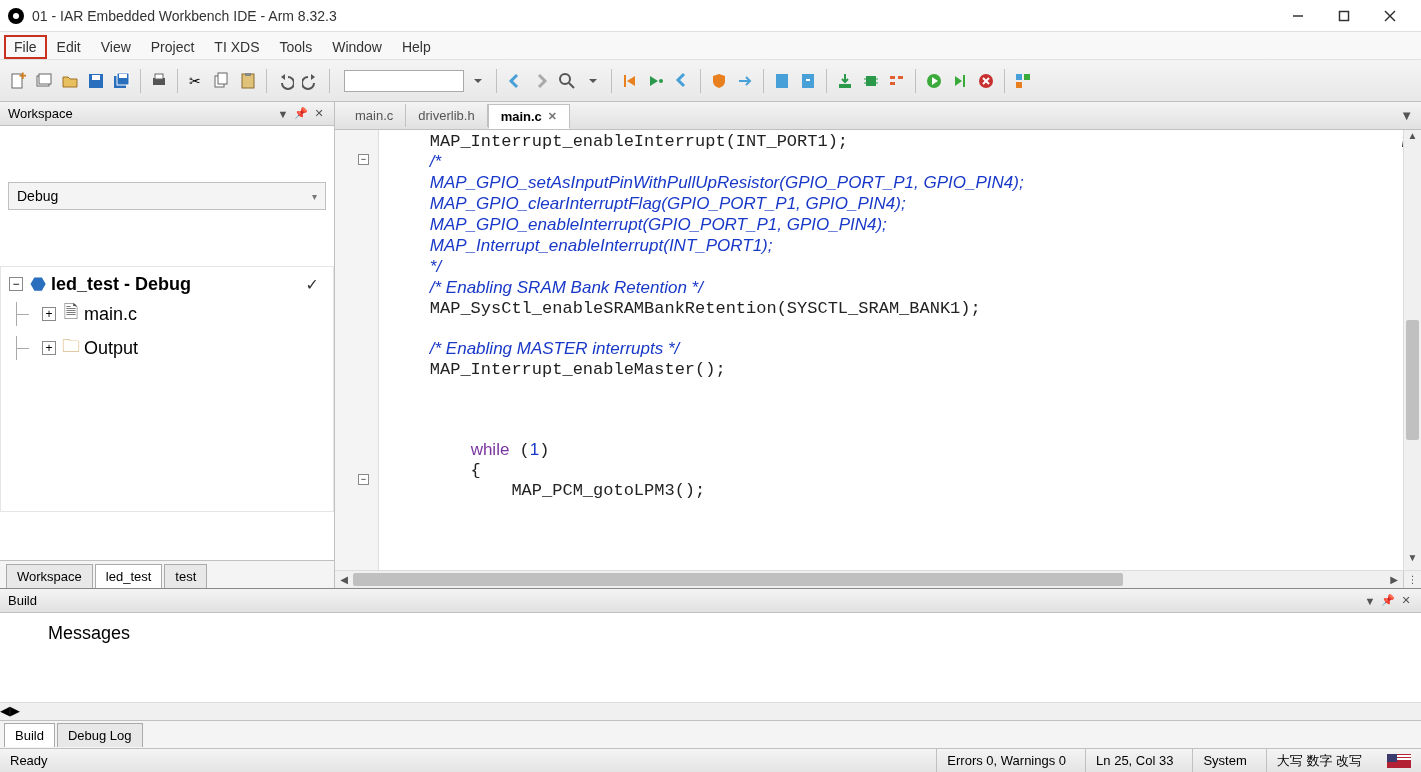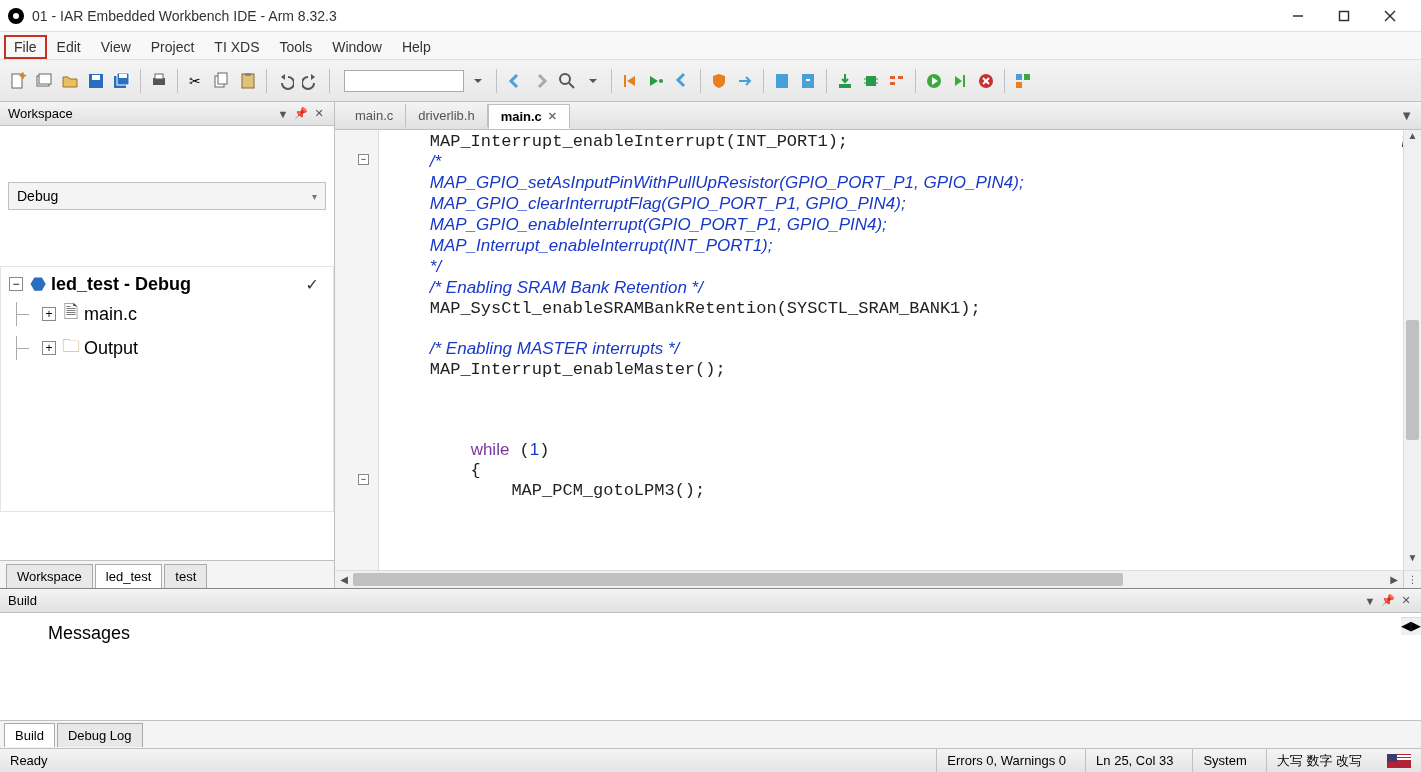--- a/index.html
+++ b/index.html
@@ -68,21 +68,21 @@
 .vscroll { width: 18px; background: #f0f0f0; border-left: 1px solid #ddd; position: relative; }
 .vthumb { position: absolute; left: 2px; right: 2px; top: 190px; height: 120px; background: #c0c0c0; border-radius: 2px; }
 .vscroll .arrow { position: absolute; left: 0; right: 0; height: 18px; text-align: center; font-size: 10px; color: #555; }
 .hscroll-row { height: 18px; display: flex; background: #f0f0f0; border-top: 1px solid #ddd; }
 .hscroll-row .h-arrow { width: 18px; text-align: center; font-size: 10px; color: #555; line-height: 18px; }
 .hscroll-row .h-track { flex: 1; position: relative; }
 .hscroll-row .h-thumb { position: absolute; top: 2px; bottom: 2px; left: 0; width: 770px; background: #c0c0c0; border-radius: 2px; }
 
 
 .build-panel { height: 160px; display: flex; flex-direction: column; border-top: 1px solid #888; background: #fff; }
-.build-body { flex: 1; padding: 4px 0 0 0; overflow: hidden; display: flex; }
+.build-body { flex: 1; padding: 4px 0 0 0; overflow: hidden; display: flex; flex-direction: column; }
 .build-body .messages-title { font-size: 18px; padding: 6px 0 6px 48px; }
 .build-hscroll { height: 18px; background: #f0f0f0; border-top: 1px solid #ddd; display: flex; }
 .build-tabs { height: 28px; display: flex; align-items: center; background: #f4f4f4; border-top: 1px solid #c0c0c0; padding-left: 4px; }
 
 
 .statusbar { height: 24px; background: linear-gradient(#f4f4f4, #e4e4e4); display: flex; align-items: center; padding: 0 10px; font-size: 13px; border-top: 1px solid #c0c0c0; gap: 9px; }
 .statusbar .status-cell { padding: 0 10px; border-left: 1px solid #c0c0c0; height: 100%; display: flex; align-items: center; }
 .statusbar .spacer { flex: 1; }
 .statusbar .flag { width: 24px; height: 14px; background: linear-gradient(to bottom, #b22234 10%, #fff 10%, #fff 20%, #b22234 20%, #b22234 30%, #fff 30%, #fff 40%, #b22234 40%); margin-left: 6px; position: relative; }
 .statusbar .flag::before { content: ""; position: absolute; top: 0; left: 0; width: 10px; height: 8px; background: #3c3b6e; }

